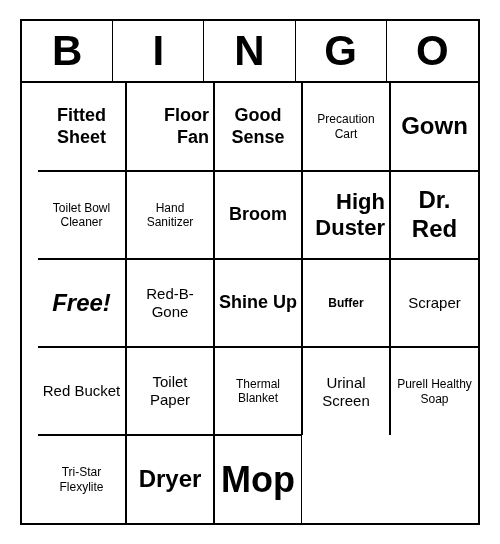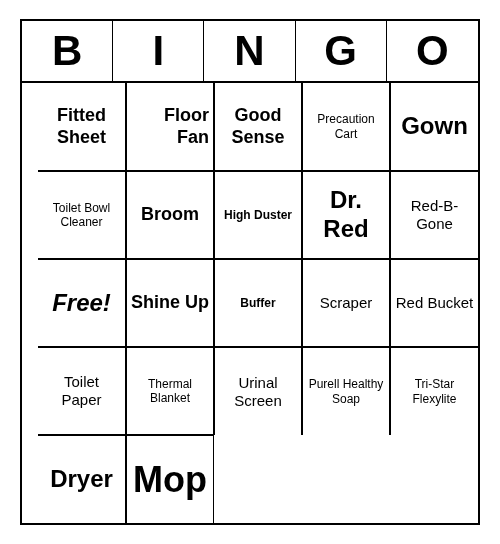--- a/index.html
+++ b/index.html
@@ -72,25 +72,26 @@
       <div class="bingo-header-cell">G</div>
       <div class="bingo-header-cell">O</div>
     </div>
   <div class="bingo-grid">
   <div class="bingo-cell" style="font-size: 18px; font-weight: bold;">Fitted Sheet</div>
       <div class="bingo-cell" style="font-size: 18px; font-weight: bold; text-align: right;">Floor Fan</div>
       <div class="bingo-cell" style="font-size: 18px; font-weight: bold;">Good Sense</div>
       <div class="bingo-cell" style="font-size: 12px;">Precaution Cart</div>
       <div class="bingo-cell" style="font-size: 24px; font-weight: bold;">Gown</div>
       <div class="bingo-cell" style="font-size: 12px;">Toilet Bowl Cleaner</div>
+      <div class="bingo-cell" style="font-size: 12px;">Hand Sanitizer</div>
       <div class="bingo-cell" style="font-size: 18px; font-weight: bold;">Broom</div>
-      <div class="bingo-cell" style="font-size: 12px; font-weight: bold;">High Duster</div>
+      <div class="bingo-cell" style="font-size: 22px; font-weight: bold; text-align: right;">High Duster</div>
       <div class="bingo-cell" style="font-size: 24px; font-weight: bold;">Dr. Red</div>
+      <div class="bingo-cell" style="font-size: 24px; font-weight: bold; font-style: italic;">Free!</div>
       <div class="bingo-cell">Red-B-Gone</div>
-      <div class="bingo-cell" style="font-size: 24px; font-weight: bold; font-style: italic;">Free!</div>
       <div class="bingo-cell" style="font-size: 18px; font-weight: bold;">Shine Up</div>
       <div class="bingo-cell" style="font-size: 12px; font-weight: bold;">Buffer</div>
       <div class="bingo-cell">Scraper</div>
       <div class="bingo-cell">Red Bucket</div>
       <div class="bingo-cell">Toilet Paper</div>
       <div class="bingo-cell" style="font-size: 12px;">Thermal Blanket</div>
       <div class="bingo-cell">Urinal Screen</div>
       <div class="bingo-cell" style="font-size: 12px;">Purell Healthy Soap</div>
       <div class="bingo-cell" style="font-size: 12px;">Tri-Star Flexylite</div>
       <div class="bingo-cell" style="font-size: 24px; font-weight: bold;">Dryer</div>

